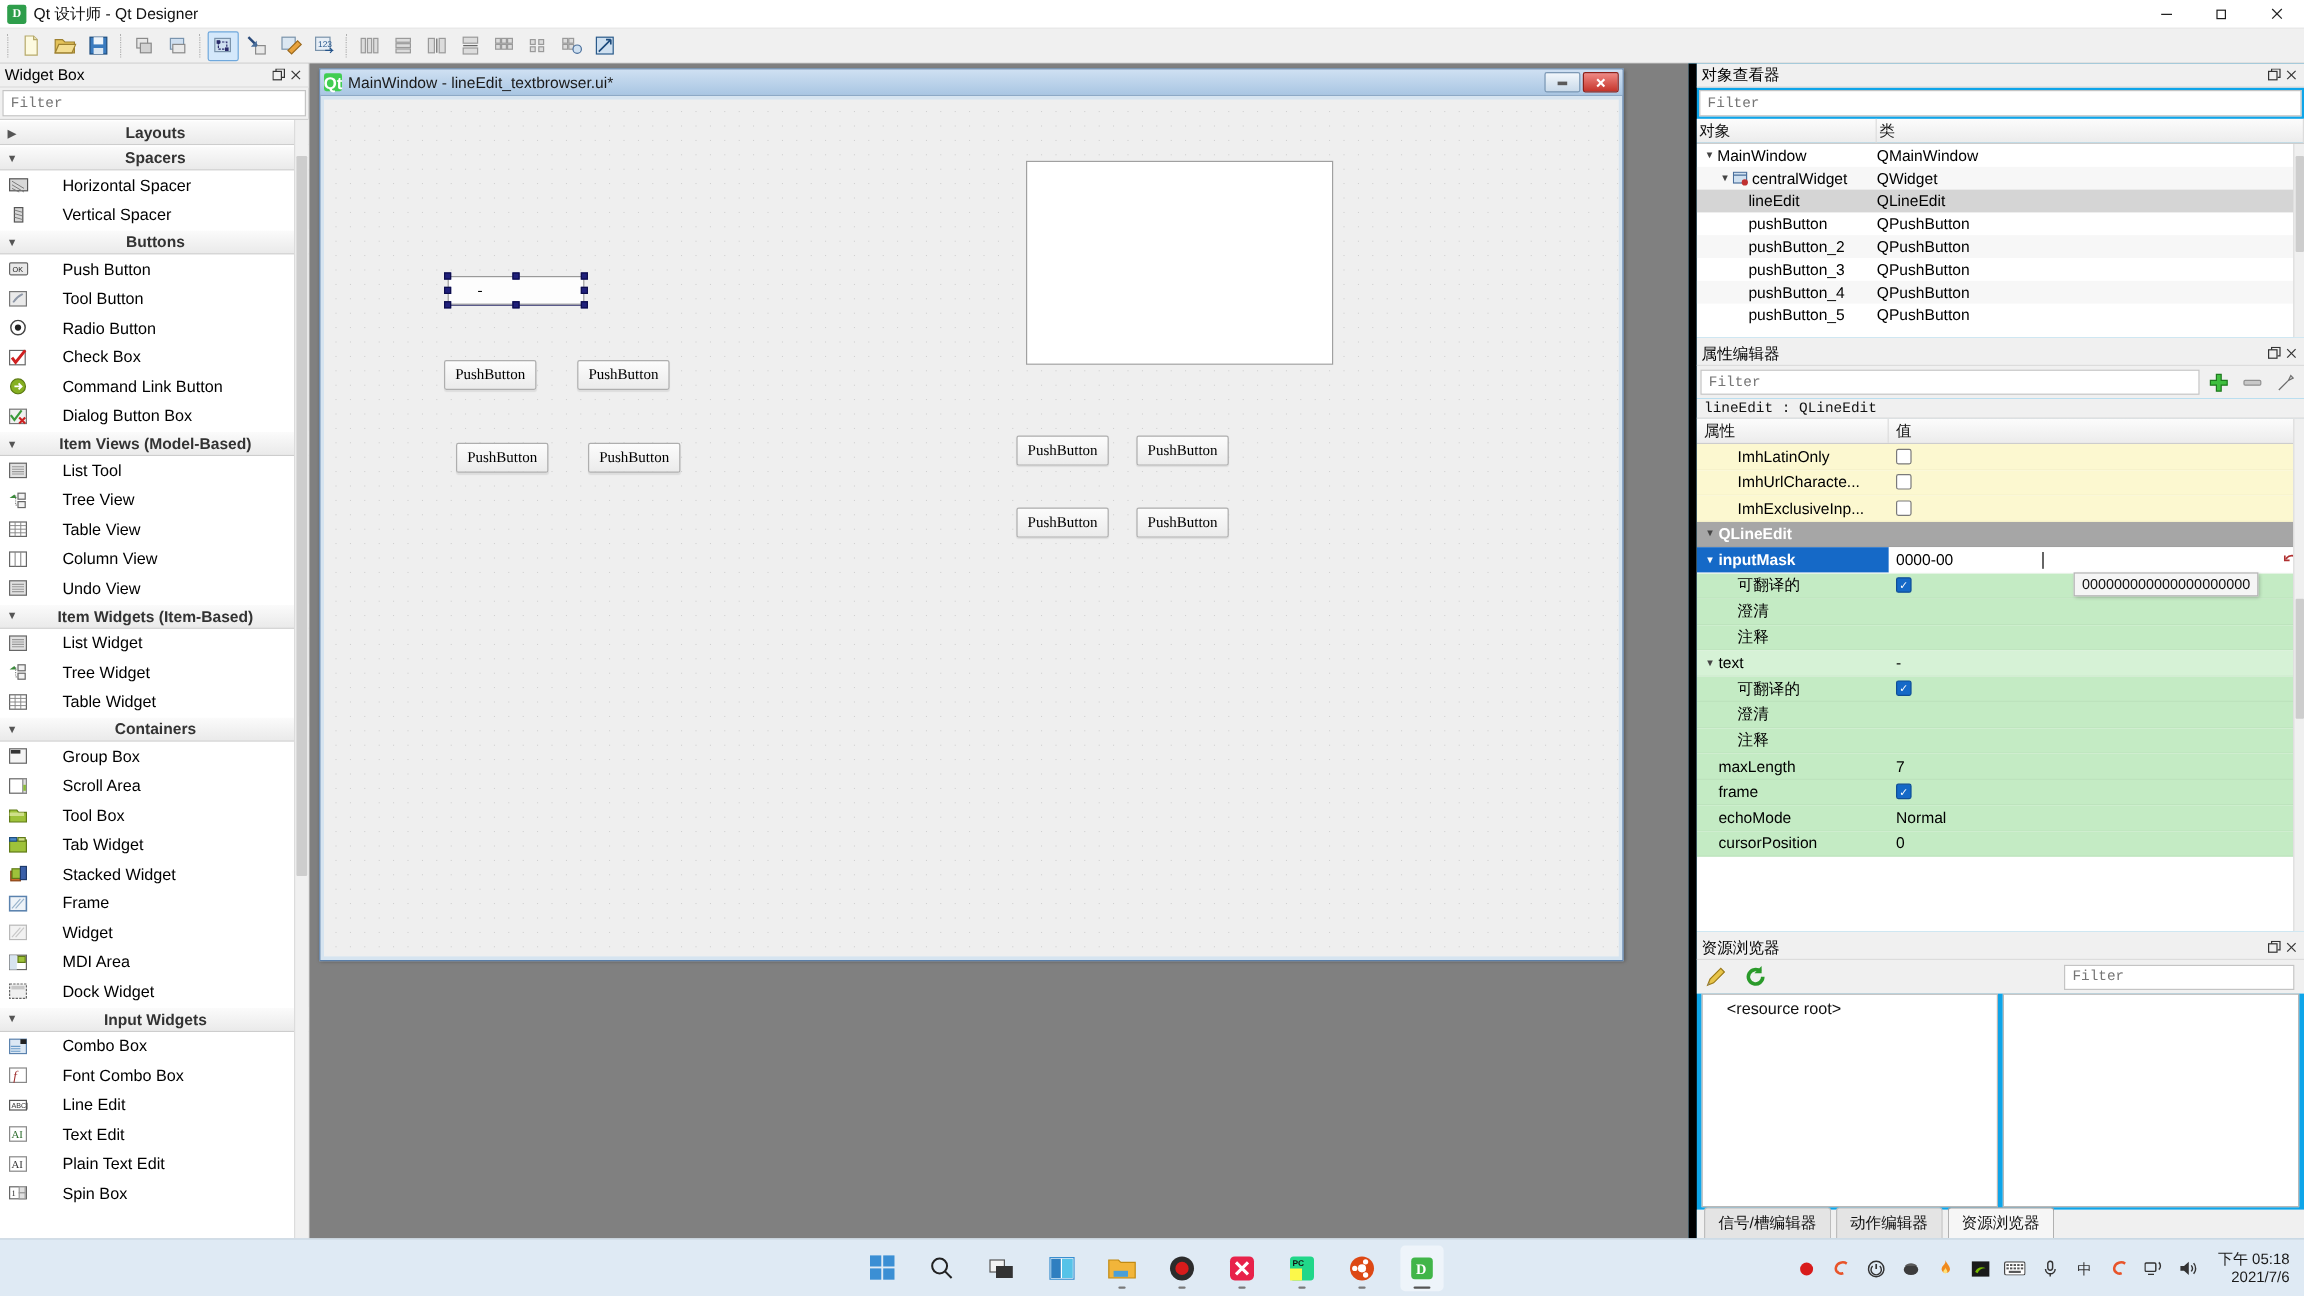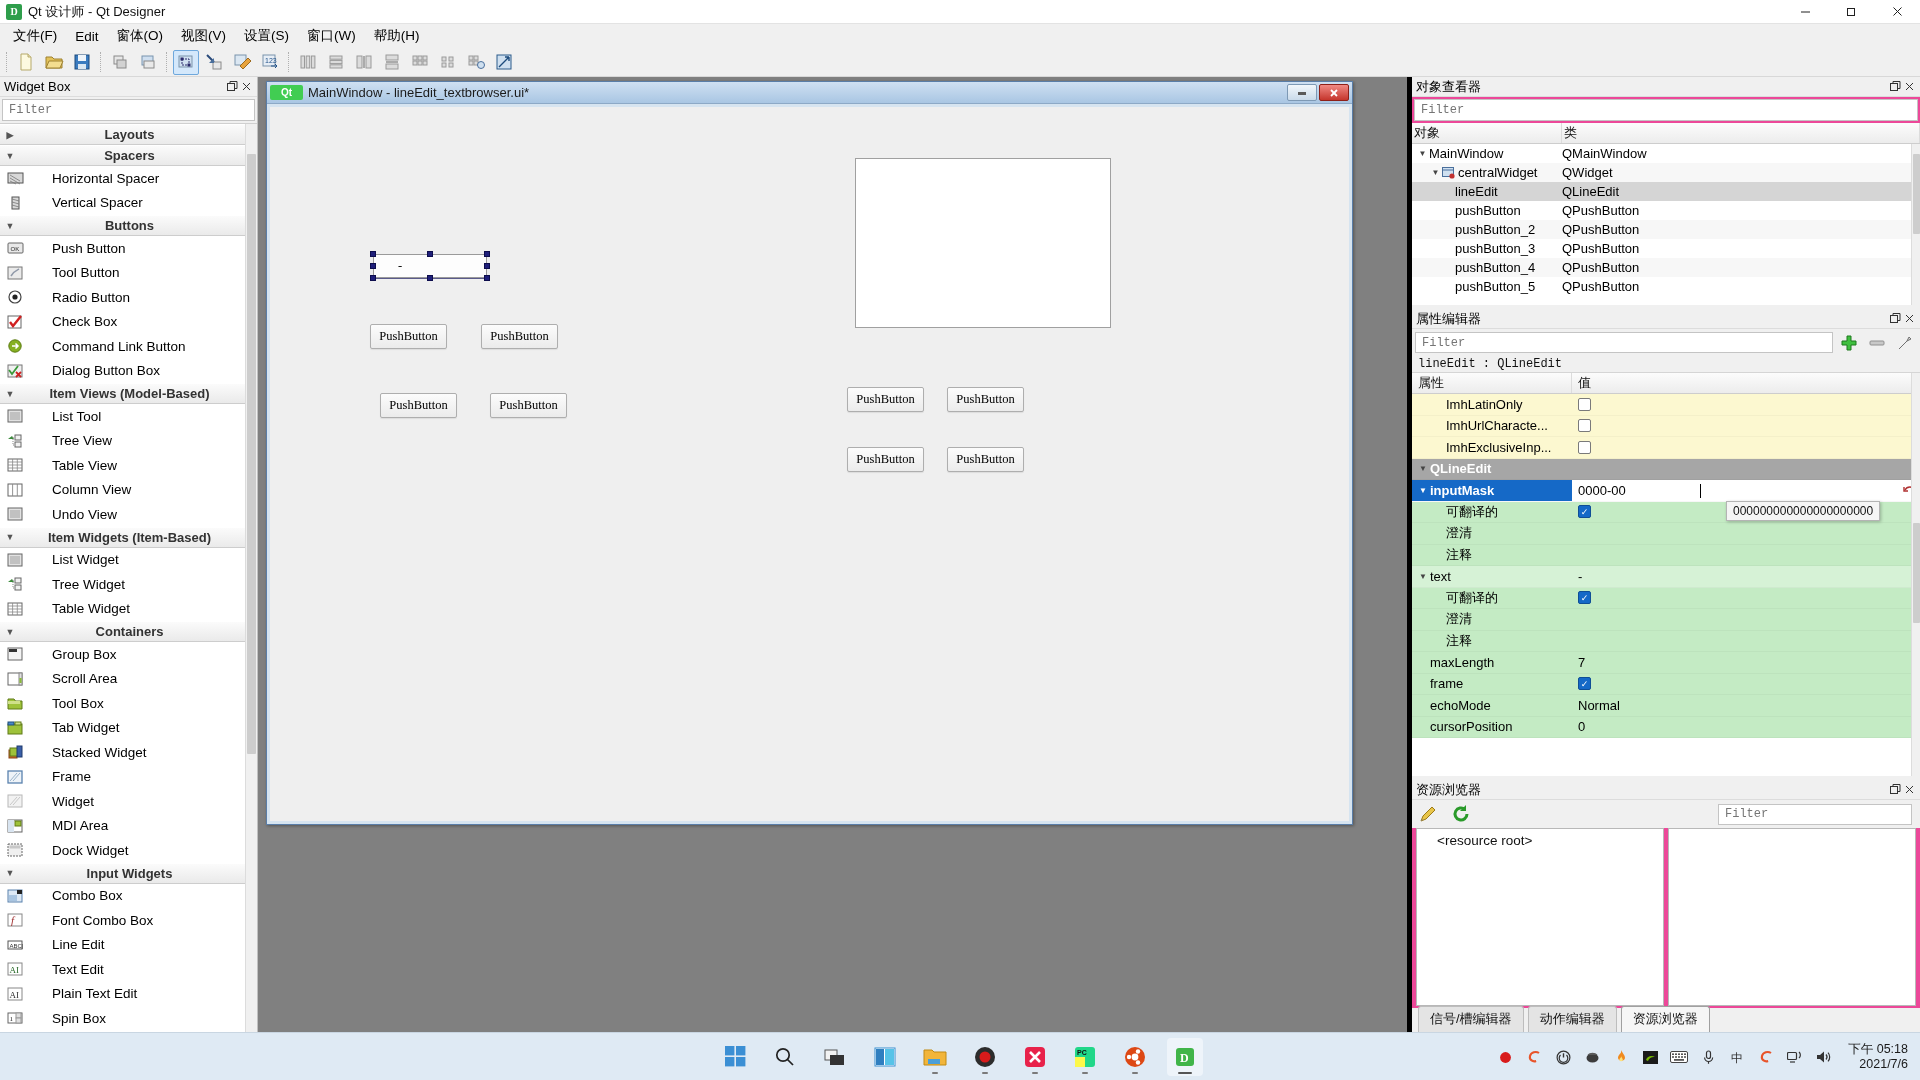--- a/index.html
+++ b/index.html
@@ -174,23 +174,23 @@
     display: flex; flex-direction: column;
   }
   .fw-title {
     height: 22px; flex: 0 0 22px;
     background: linear-gradient(#cfe0f2, #a9c6e3);
     display: flex; align-items: center;
     padding: 0 3px;
     border-bottom: 1px solid #8da9c6;
   }
   .fw-qt {
-    width: 33px; height: 15px; margin-right: 5px;
+    width: 15px; height: 15px; margin-right: 5px;
     background: #41cd52; border-radius: 2px;
-    color: #fff; font-size: 10px; font-weight: bold;
+    color: #fff; font-size: 14px; font-weight: bold;
     display: flex; align-items: center; justify-content: center;
   }
   .fw-name { flex: 1; font-size: 13px; color: #1b1b1b; }
   .fw-btn {
     width: 30px; height: 17px; margin-left: 2px;
     border: 1px solid #7d99b5;
     background: linear-gradient(#f2f7fb, #c9daea);
     display: flex; align-items: center; justify-content: center;
     font-size: 10px; color: #333;
     border-radius: 2px;
@@ -239,23 +239,23 @@
     position: absolute; width: 6px; height: 6px;
     background: #1f1f7a; border: 1px solid #0d0d4d;
   }
   .sel-underline {
     position: absolute; height: 1px; background: #5a5a8a;
   }
 
   
   .right-dock {
     width: 513px; flex: 0 0 513px;
-    background: #ec4899;
+    background: #0ea5e9;
     display: flex; flex-direction: column;
-    border-left: 5px solid #000000;
+    border-left: 7px solid #000000;
     justify-content: flex-end;
   }
   .panel { display: flex; flex-direction: column; }
 
   .tree-head {
     display: flex; height: 21px;
     background: linear-gradient(#fcfcfc, #ececec);
     border-bottom: 1px solid #cdcdcd;
     font-size: 13px; color: #111;
   }
@@ -438,29 +438,20 @@
       </div>
       <div class="tb-btn close">
         <svg width="11" height="11" viewBox="0 0 11 11">
             <line x1="1.5" y1="1.5" x2="9.5" y2="9.5" stroke="currentColor" stroke-width="1"></line>
             <line x1="9.5" y1="1.5" x2="1.5" y2="9.5" stroke="currentColor" stroke-width="1"></line>
           </svg>
       </div>
     </div>
   </div>
 
-  <div class="menubar">
-    <div class="menu-item">文件(F)</div>
-    <div class="menu-item">Edit</div>
-    <div class="menu-item">窗体(O)</div>
-    <div class="menu-item">视图(V)</div>
-    <div class="menu-item">设置(S)</div>
-    <div class="menu-item">窗口(W)</div>
-    <div class="menu-item">帮助(H)</div>
-  </div>
 
   <div class="toolbar">
     <div class="tbar-sep"></div>
     <div class="tbar-btn">
       <svg width="20" height="20" viewBox="0 0 20 20">
           <path d="M5 2h7l3 3v13H5z" fill="#fdfae0" stroke="#b6a96a"></path>
           <path d="M12 2v3h3" fill="#eae3b8" stroke="#b6a96a"></path>
         </svg>
     </div>
     <div class="tbar-btn">

